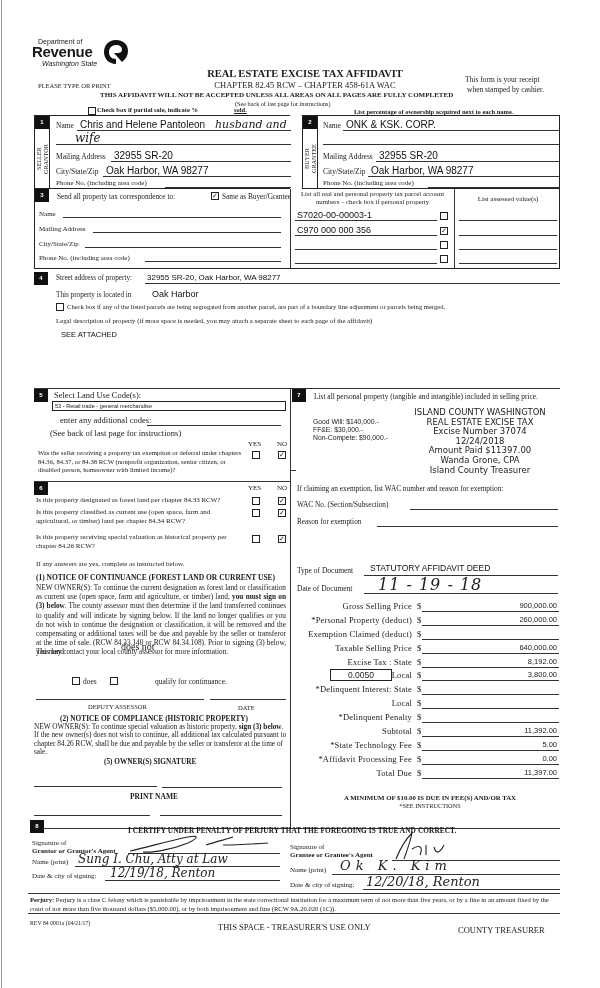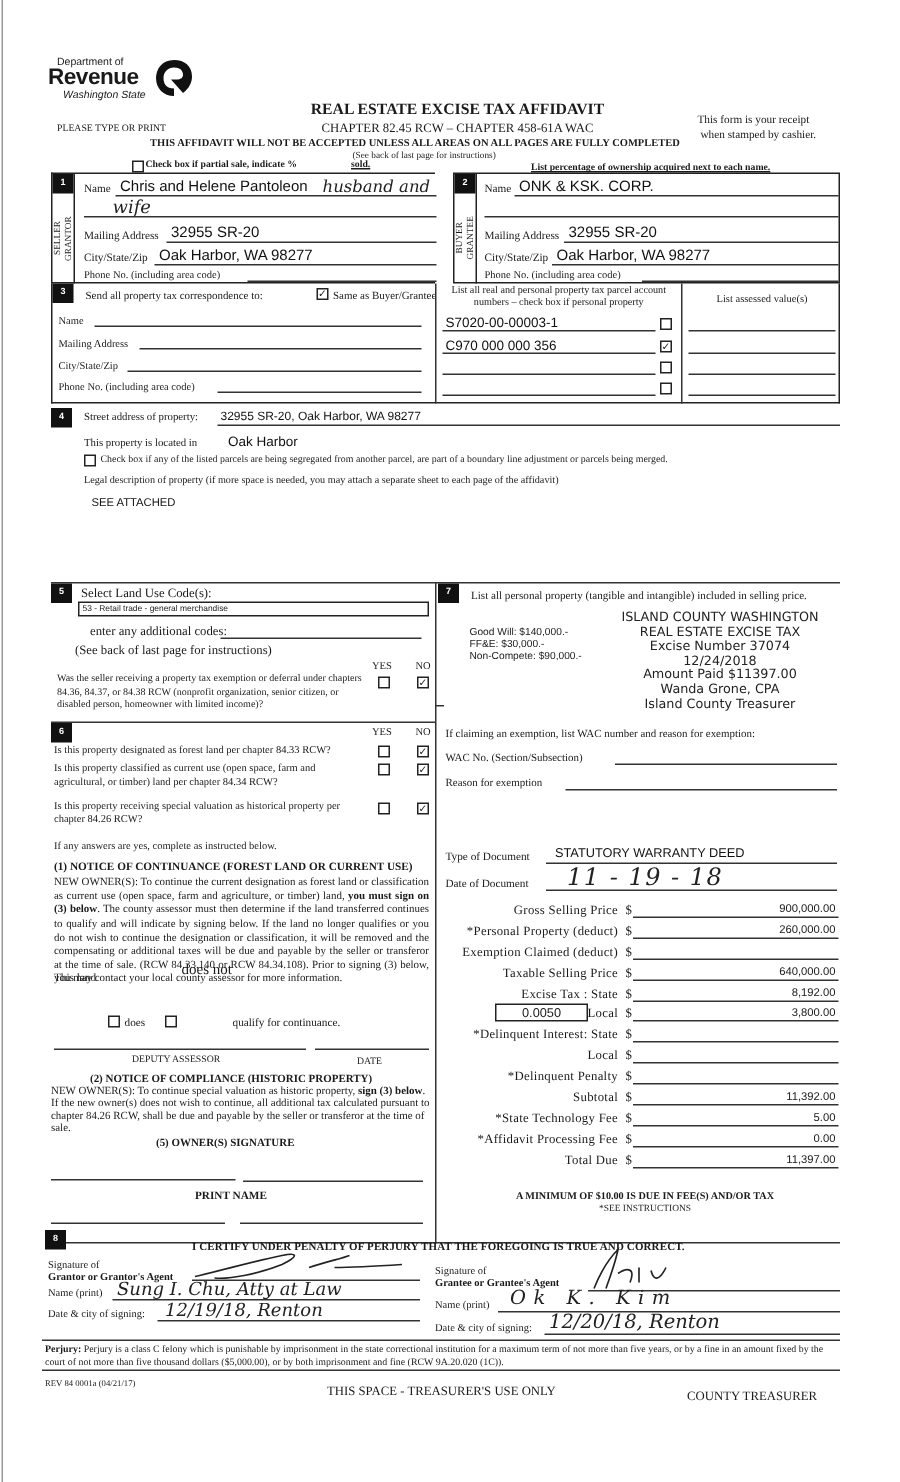--- a/index.html
+++ b/index.html
@@ -222,21 +222,21 @@
 </div>
 <div class="hr" style="left:290px; top:470px; width:6px;"></div>
 <div class="abs ser" style="left:297px; top:484px; font-size:7.3px;">If claiming an exemption, list WAC number and reason for exemption:</div>
 <div class="abs ser" style="left:297px; top:500px; font-size:7.3px;">WAC No. (Section/Subsection)</div>
 <div class="line" style="left:410px; top:509px; width:148px;"></div>
 <div class="abs ser" style="left:297px; top:517px; font-size:7.3px;">Reason for exemption</div>
 <div class="line" style="left:377px; top:526px; width:181px;"></div>
 
 <div class="abs ser" style="left:297px; top:566px; font-size:7.5px;">Type of Document</div>
 <div class="line" style="left:364px; top:575px; width:194px;"></div>
-<div class="fill abs" style="left:370px; top:563px; font-size:8.5px;">STATUTORY WARRANTY DEED</div>
+<div class="fill abs" style="left:370px; top:563px; font-size:8.5px;">STATUTORY AFFIDAVIT DEED</div>
 <div class="abs ser" style="left:297px; top:584px; font-size:7.5px;">Date of Document</div>
 <div class="line" style="left:364px; top:593px; width:194px;"></div>
 <div class="hand abs" style="left:378px; top:575px; font-size:16px; letter-spacing:1px;">11 - 19 - 18</div>
 
 <div class="money-row" style="top:601px;">
   <span class="ml">Gross Selling Price</span>
     <span class="md">$</span>
     <span class="mline"></span>
     <span class="mv">900,000.00</span>
 </div>

